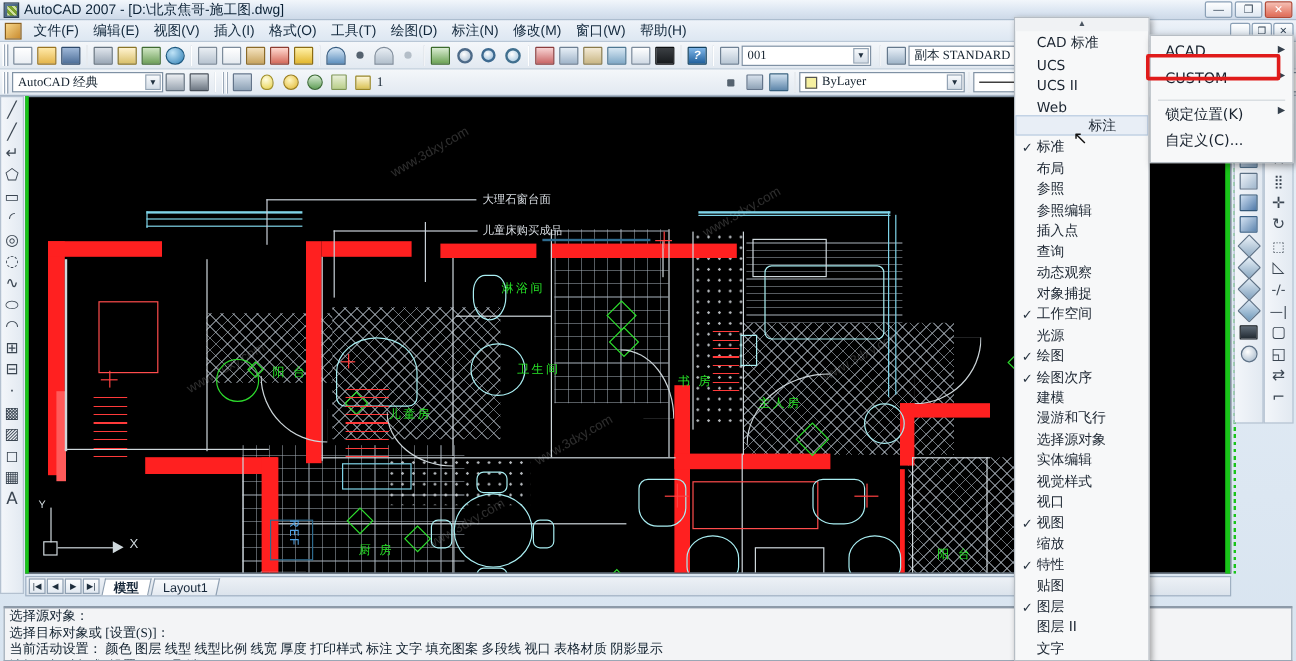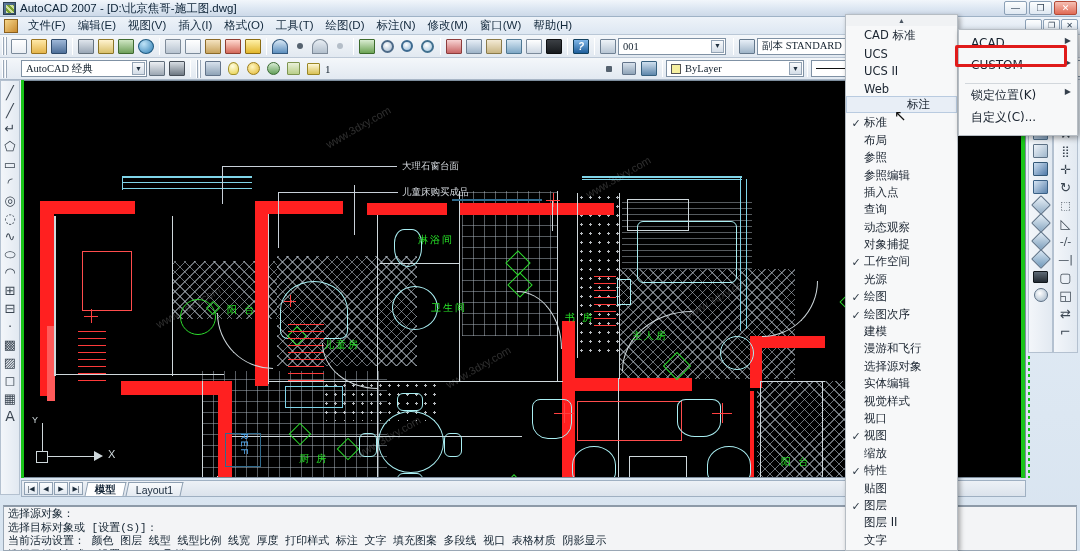--- a/index.html
+++ b/index.html
@@ -159,21 +159,21 @@
     background:linear-gradient(#f8fafc,#e4eaf1);color:#17283a;
     transform:skewX(-12deg);}
   .ptab span{transform:skewX(12deg);}
   .ptab.active{background:#fff;font-weight:bold;}
 
   
   .cmd{position:absolute;left:3px;top:505px;width:1074px;height:46px;
     background:#f3f4f6;border:1px solid #9aa7b5;border-top:2px solid #8d9aa8;
     padding:1px 4px;overflow:hidden;}
   .cmd div{font-size:11px;color:#11212f;line-height:13.5px;white-space:nowrap;
-    font-family:Liberation Mono, monospace;}
+    font-family:Liberation Serif, serif;}
 
   
   .dropdown{position:absolute;left:845px;top:14px;width:113px;height:537px;
     background:#f7f8f9;border:1px solid #b6bdc4;z-index:30;
     box-shadow:2px 2px 5px rgba(0,0,0,.35);overflow:hidden;}
   .dd-scroll{height:11px;display:flex;align-items:center;justify-content:center;
     font-size:7px;color:#4a5561;background:#f0f2f4;}
   .dd-item{height:17.4px;display:flex;align-items:flex-end;font-size:11.5px;
     color:#1a2430;padding-left:2px;position:relative;}
   .dd-item .chk{width:16px;flex:none;text-align:center;font-size:11px;color:#2b3744;}
@@ -341,21 +341,21 @@
         <i class="ic" style="background:linear-gradient(#dceaf6,#7ca6c9);border:1px solid #4a7292"></i>
       </div>
     <div class="combo" style="width:106px">
       <span>Standard</span>
       <span class="arrow">▼</span>
     </div>
   </div>
 
   <div class="toolrow" id="trow2">
     <div class="grip"></div>
-    <div class="combo" style="width:126px;margin-left:12px">
+    <div class="combo" style="width:126px;margin-left:1px">
       <span>AutoCAD 经典</span>
       <span class="arrow">▼</span>
     </div>
     <div class="tbtn">
         <i class="ic" style="background:linear-gradient(#eceff3,#9ba6b2);border:1px solid #62707e"></i>
       </div>
     <div class="tbtn">
         <i class="ic" style="background:linear-gradient(#d7dde3,#6e7883);border:1px solid #474f59"></i>
       </div>
     <div class="tsep"></div>

